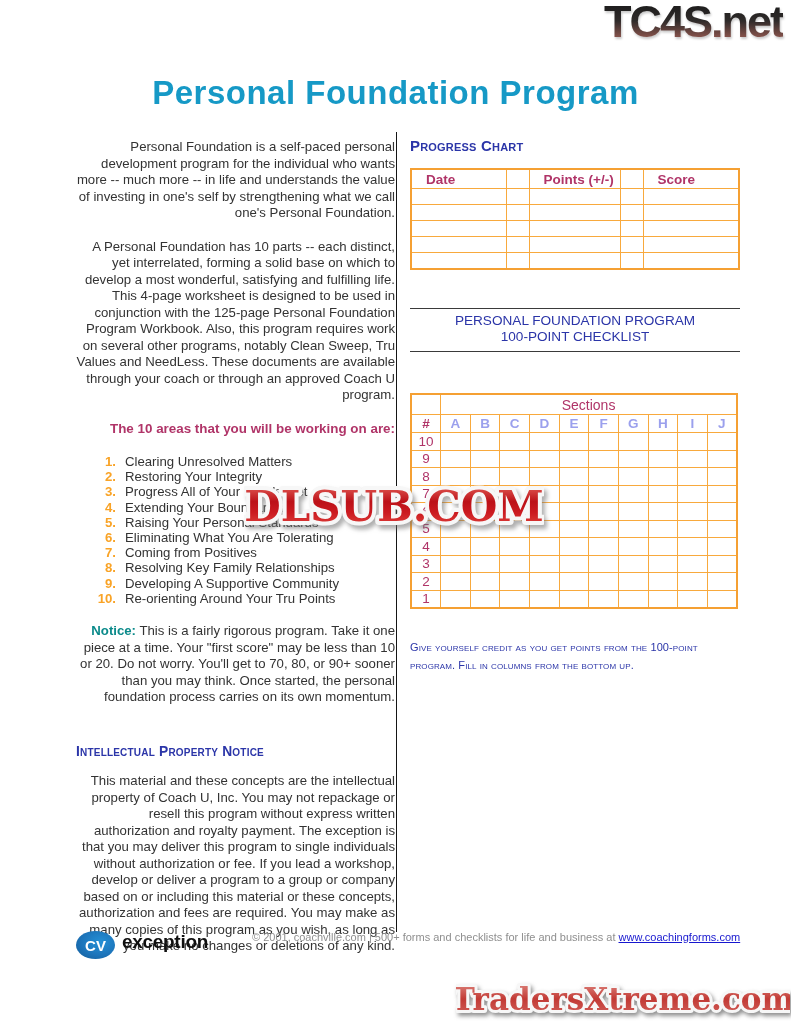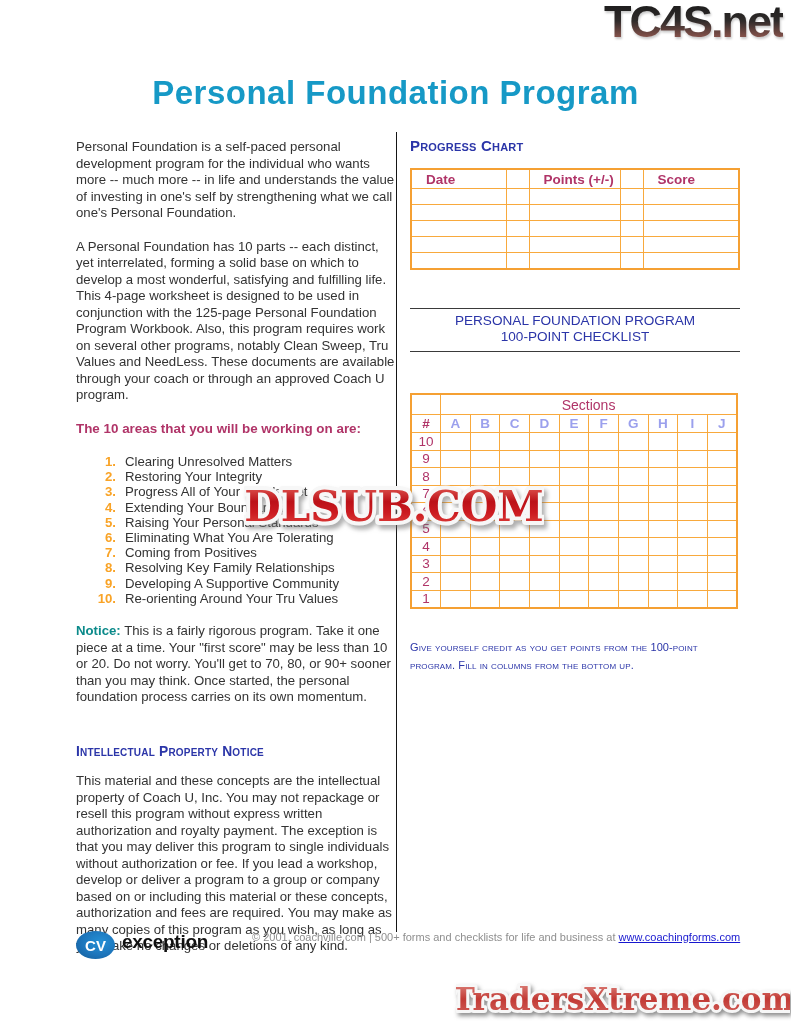--- a/index.html
+++ b/index.html
@@ -16,21 +16,21 @@
     filter:drop-shadow(1px 2px 1px #c9c9c9);
   }
   .page-title{
     position:absolute;top:74px;left:0;right:0;margin:0;text-align:center;
     font-size:33px;font-weight:bold;color:#1699c6;letter-spacing:.5px;
   }
   
   .col-left{position:absolute;left:76px;top:139px;width:319px;font-size:13.2px;line-height:16.5px;color:#333;}
   .col-right{position:absolute;left:410px;top:137px;width:330px;}
   .divider{position:absolute;left:396px;top:132px;height:800px;width:0;border-left:1.5px solid #151515;}
-  .col-left p{margin:0 0 17px 0;}
+  .col-left p{margin:0 0 17px 0;text-align:right;}
   .areas-heading{color:#b03468;font-weight:bold;font-size:13.4px;margin:0 0 14px 0;}
   ol.areas{list-style:none;margin:0 0 17px 0;padding:0 0 0 14px;}
   ol.areas li{display:flex;line-height:15.2px;}
   ol.areas .num{min-width:26px;text-align:right;color:#f9a326;font-weight:bold;margin-right:9px;flex:none;}
   .notice{margin-bottom:38px !important;}
   .notice-label{color:#0b8a8a;font-weight:bold;}
   .smallcaps{font-variant:small-caps;}
   .ipn-heading{font-size:13.8px;color:#2b35a8;margin:0 17px 13px 0;font-weight:bold;letter-spacing:.2px;}
   .ip-text{margin-bottom:0 !important;}
   
@@ -115,21 +115,21 @@
         <li>
           <span class="num">8.</span>
           <span>Resolving Key Family Relationships</span>
         </li>
         <li>
           <span class="num">9.</span>
           <span>Developing A Supportive Community</span>
         </li>
         <li>
           <span class="num">10.</span>
-          <span>Re-orienting Around Your Tru Values</span>
+          <span>Re-orienting Around Your Tru Points</span>
         </li>
       </ol>
     <p class="notice"><span class="notice-label">Notice:</span> <span>This is a fairly rigorous program. Take it one piece at a time. Your "first score" may be less than 10 or 20. Do not worry. You'll get to 70, 80, or 90+ sooner than you may think. Once started, the personal foundation process carries on its own momentum.</span></p>
     <h3 class="ipn-heading smallcaps">Intellectual Property Notice</h3>
     <p class="ip-text">This material and these concepts are the intellectual property of Coach U, Inc. You may not repackage or resell this program without express written authorization and royalty payment. The exception is that you may deliver this program to single individuals without authorization or fee. If you lead a workshop, develop or deliver a program to a group or company based on or including this material or these concepts, authorization and fees are required. You may make as many copies of this program as you wish, as long as you make no changes or deletions of any kind.</p>
   </div>
 
   <div class="col-right">
     <h2 class="section-heading smallcaps">Progress Chart</h2>
 

